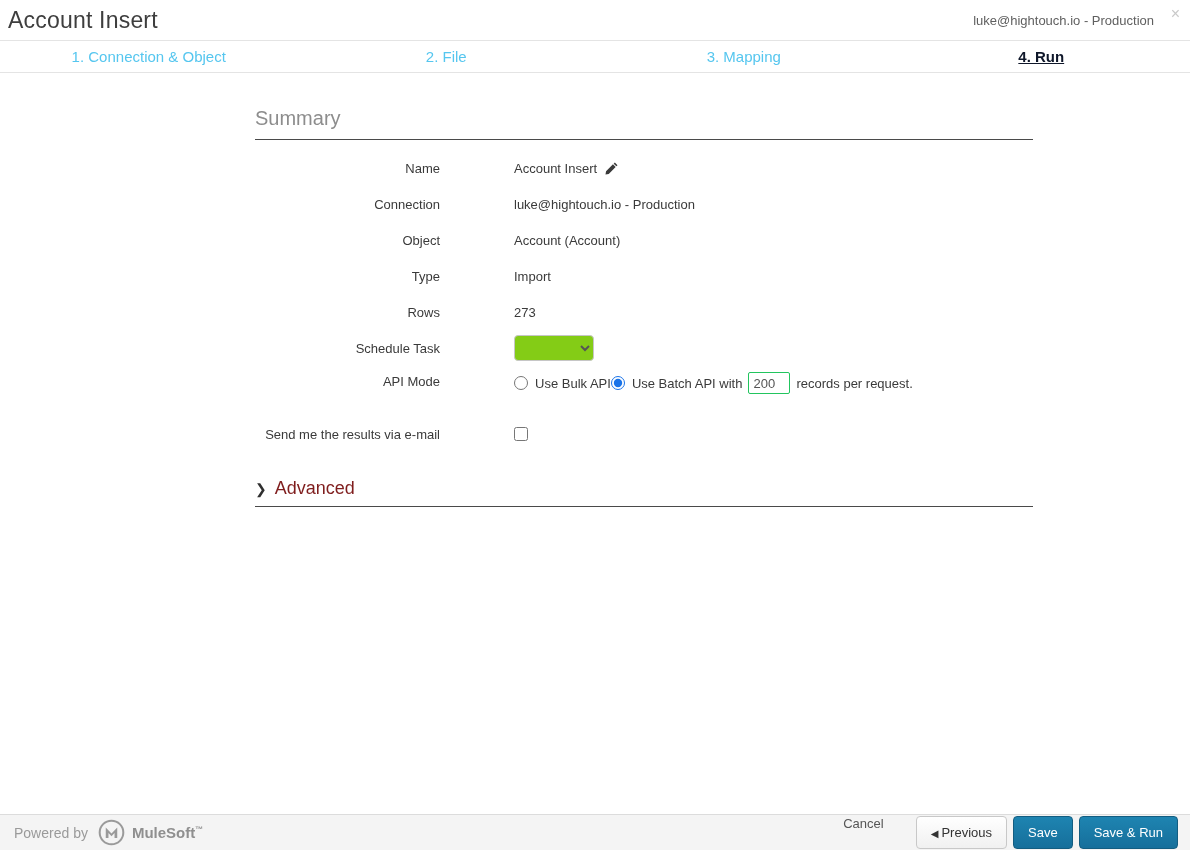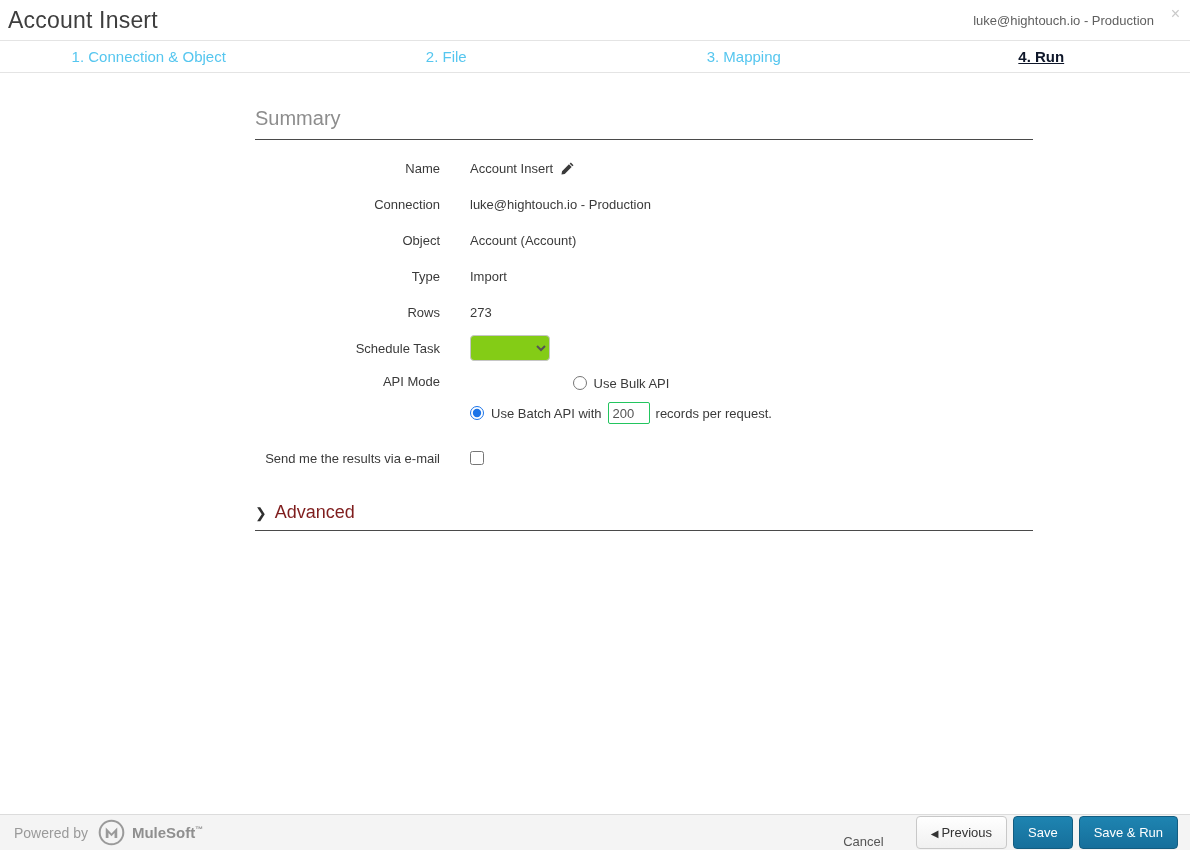--- a/index.html
+++ b/index.html
@@ -15,50 +15,50 @@
   
   .step-bar { display: flex; height: 32px; border-bottom: 1px solid #e4e4e4; align-items: center; }
   .step { flex: 1; text-align: center; font-size: 15px; color: #55c6ef; cursor: pointer; }
   .step.active { color: #0f172a; font-weight: 700; text-decoration: underline; }
 
   
   .main { margin: 34px 0 0 255px; width: 778px; }
   .section-heading { font-size: 20px; color: #8d8d8d; font-weight: 400; padding-bottom: 9px; border-bottom: 1px solid #4a4a4a; }
 
   .form { margin-top: 10px; }
-  .form-row { display: flex; align-items: center; min-height: 36px; font-size: 13px; }
+  .form-row { display: flex; align-items: center; min-height: 36px; font-size: 13px; gap: 44px; }
   .form-row .lbl { width: 185px; text-align: right; color: #3a3a3a; flex-shrink: 0; }
   .form-row .val { margin-left: 30px; color: #3a3a3a; display: flex; align-items: center; }
   .edit-icon { margin-left: 8px; cursor: pointer; display: inline-flex; }
   .edit-icon svg { width: 13px; height: 13px; fill: #3a3a3a; }
 
   select.schedule-select { width: 80px; height: 25px; font-size: 15px; color: #555; border: 1px solid #c6c6c6; border-radius: 4px; padding: 12px 4px; background: #84cc16; font-family: "Liberation Sans", sans-serif; }
 
   .api-row { align-items: flex-start; margin-top: 6px; }
   .api-row .lbl { padding-top: 2px; }
-  .api-options { margin-left: 30px; display: flex; flex-direction: column; align-items: center; }
+  .api-options { margin-left: 30px; display: flex; flex-direction: row; }
   .api-option { display: flex; align-items: center; font-size: 13px; height: 22px; margin-bottom: 8px; }
   .api-option input[type=radio] { width: 14px; height: 14px; margin: 0 7px 0 0; accent-color: #1a73e8; }
   .batch-input { width: 42px; height: 22px; border: 1px solid #22c55e; border-radius: 2px; font-size: 13px; color: #555; padding: 0 4px; margin: 0 6px; font-family: "Liberation Sans", sans-serif; }
   .email-row { margin-top: 8px; }
   .email-row input[type=checkbox] { width: 14px; height: 14px; accent-color: #1a73e8; margin: 0; }
 
   .advanced { margin-top: 26px; border-bottom: 1px solid #4a4a4a; padding-bottom: 7px; display: flex; align-items: center; cursor: pointer; }
   .advanced .chev { color: #2f2f2f; font-size: 14px; font-weight: 700; margin-right: 8px; }
   .advanced .adv-label { font-size: 18px; color: #7f1d1d; }
 
   
   .footer { position: absolute; left: 0; bottom: 0; width: 1190px; height: 36px; background: #f4f4f4; border-top: 1px solid #dcdcdc; display: flex; align-items: center; }
   .powered { display: flex; align-items: center; margin-left: 14px; color: #9a9a9a; }
   .powered .pw-text { font-size: 14px; margin-right: 10px; }
   .ms-logo { width: 27px; height: 27px; margin-right: 7px; }
   .ms-name { font-size: 15px; font-weight: 700; color: #8f8f8f; }
   .ms-tm { font-size: 8px; vertical-align: super; color: #8f8f8f; }
 
-  .footer-actions { margin-left: auto; display: flex; align-items: flex-end; margin-right: 6px; }
+  .footer-actions { margin-left: auto; display: flex; align-items: flex-start; margin-right: 6px; }
   .btn-cancel { background: none; border: none; font-size: 13px; color: #555; cursor: pointer; margin-right: 32px; font-family: "Liberation Sans", sans-serif; }
   .btn { font-size: 13px; border-radius: 4px; height: 33px; cursor: pointer; font-family: "Liberation Sans", sans-serif; }
   .btn-previous { background: linear-gradient(#ffffff, #f0f0f0); border: 1px solid #c8c8c8; color: #333; padding: 0 14px; margin-right: 6px; }
   .btn-previous .tri { font-size: 10px; margin-right: 3px; }
   .btn-blue { background: linear-gradient(#1e84b1, #166f9b); border: 1px solid #135d81; color: #fff; padding: 0 14px; margin-right: 6px; }
 </style>
 </head>
 <body>
 
 <div class="app-header">

